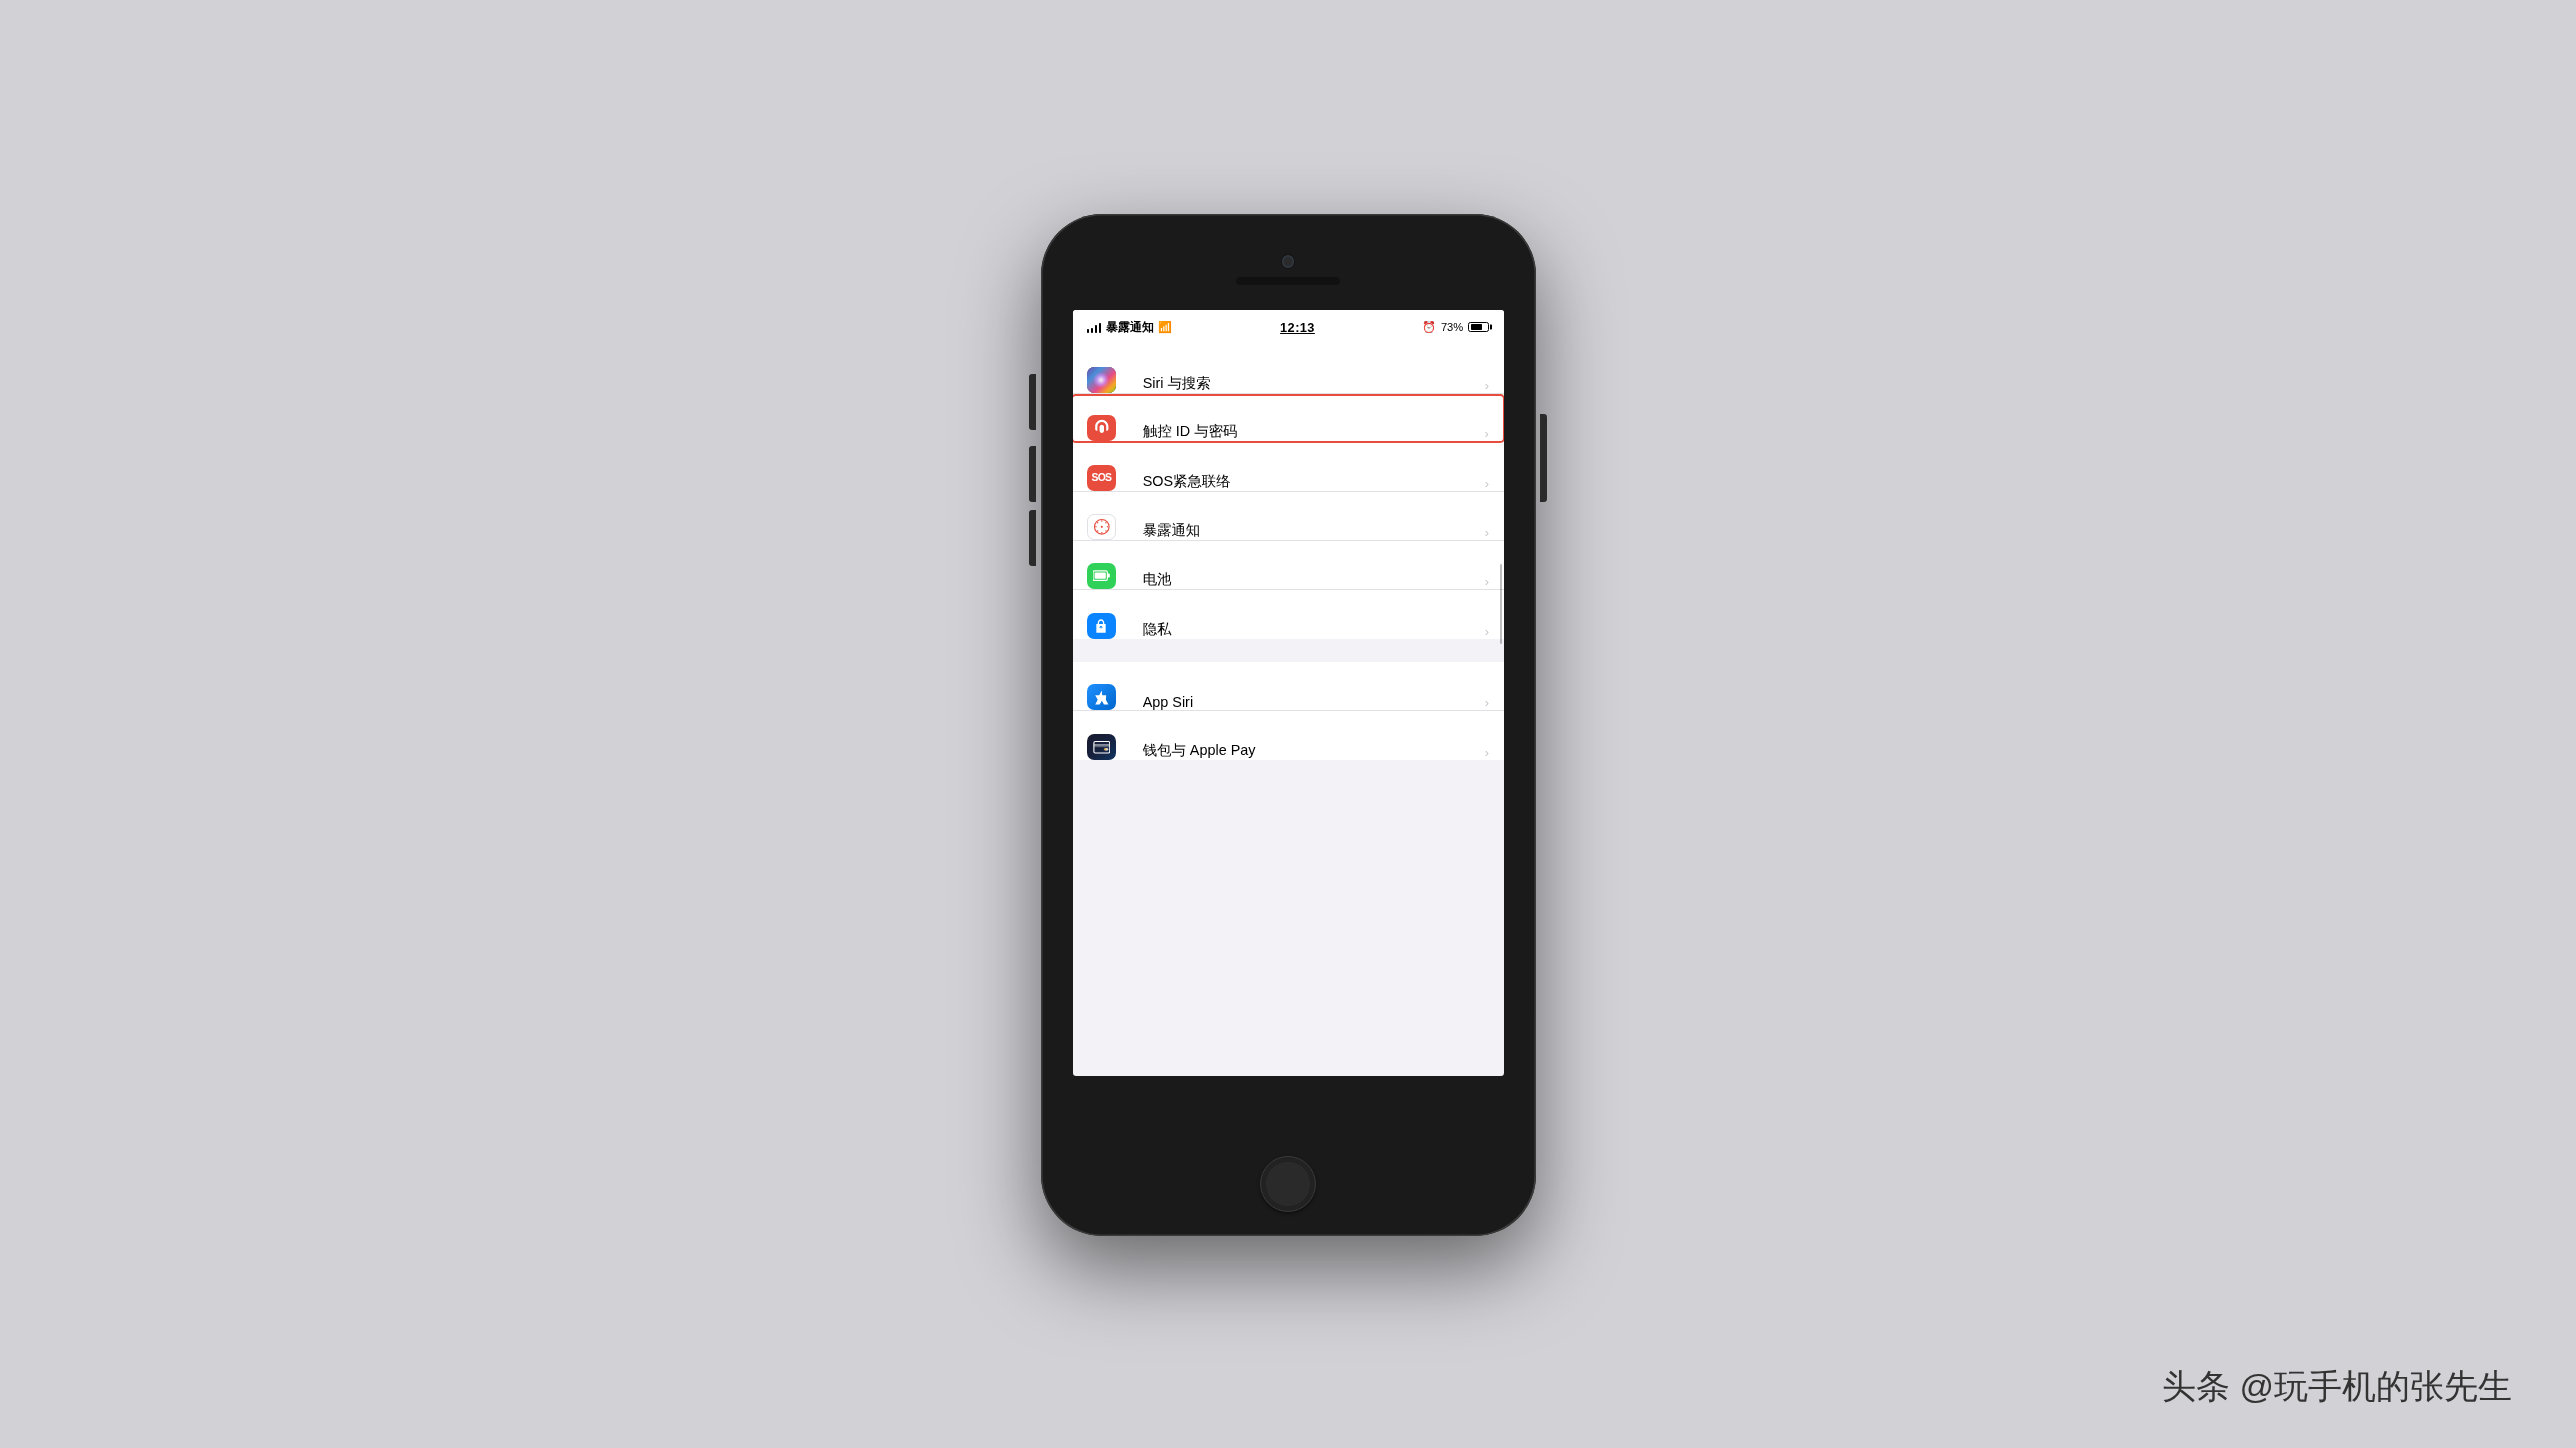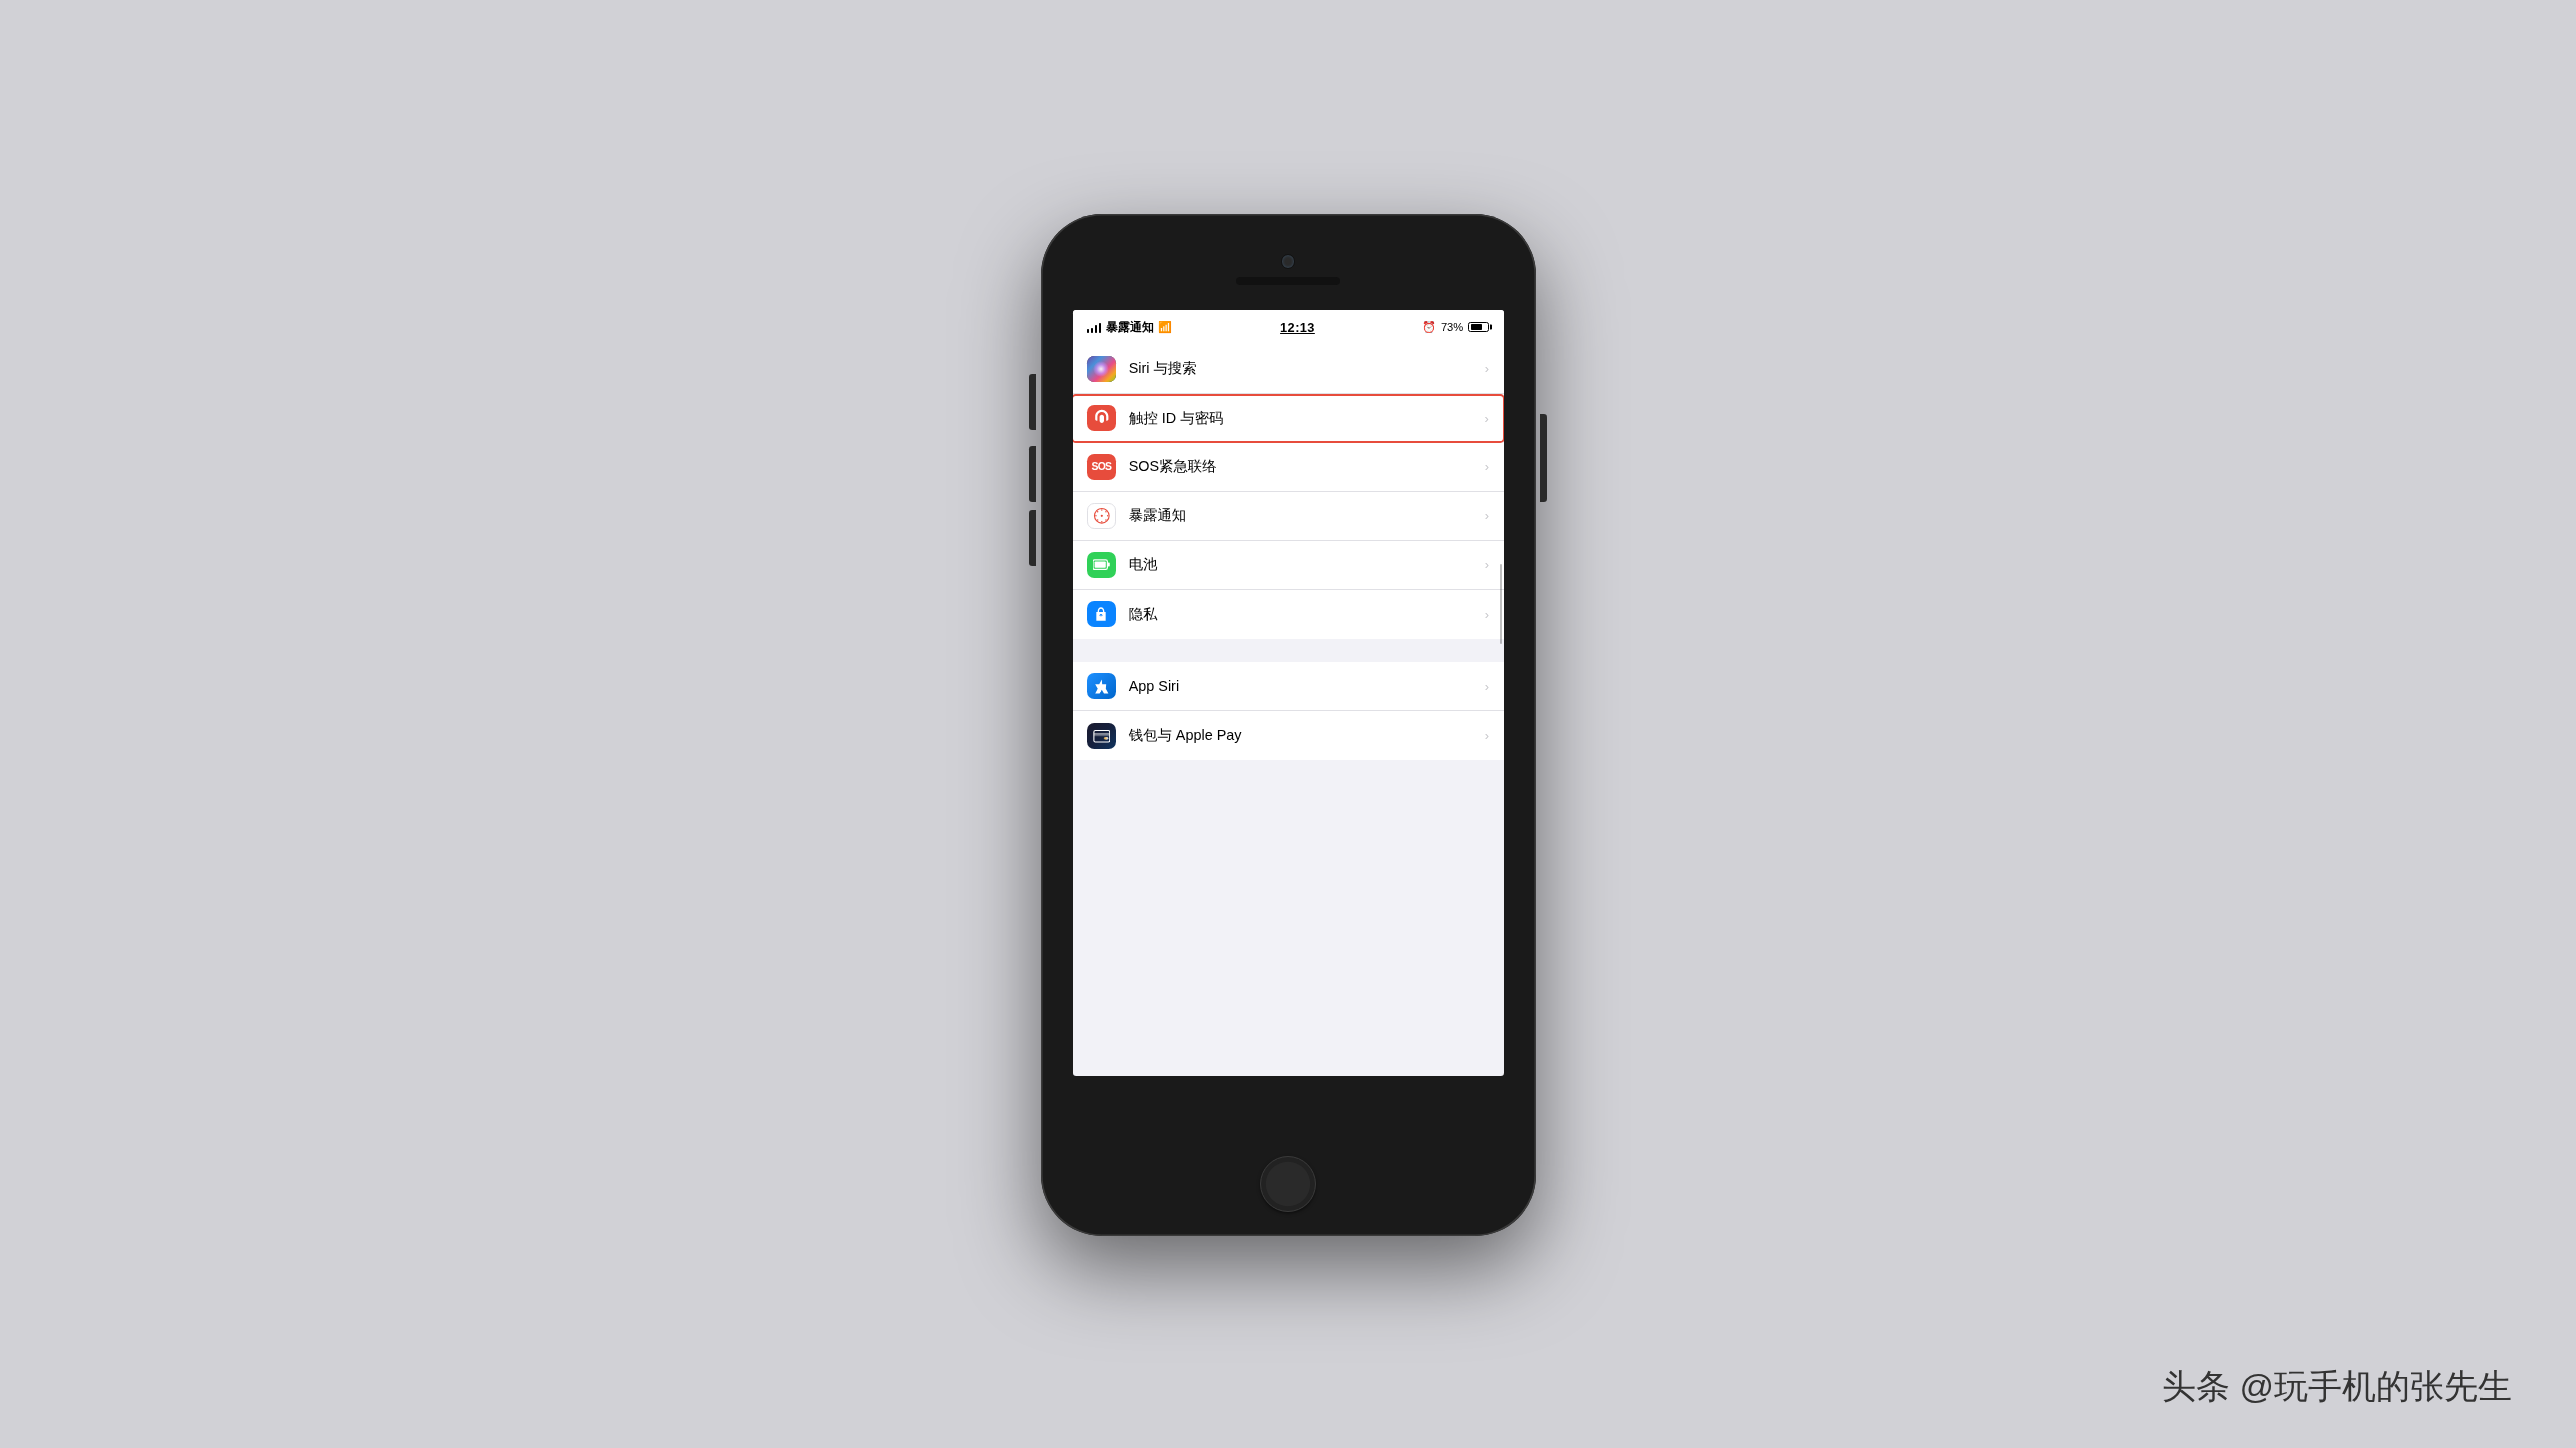--- a/index.html
+++ b/index.html
@@ -222,26 +222,27 @@
       margin-bottom: 1.6px;
     }
 
     .settings-group-spacer {
       height: 22.4px;
     }
 
     .settings-row {
       background: #fff;
       display: flex;
-      align-items: center;
+      align-items: flex-end;
       height: 49px;
       padding: 0 14.4px;
       border-bottom: 0.8px solid #e0e0e5;
       position: relative;
       cursor: pointer;
+      gap: 14px;
     }
 
     .settings-row:last-child {
       border-bottom: none;
     }
 
     .settings-row.highlighted {
       border: 2.4px solid #e74c3c;
       border-radius: 4.8px;
       background: #fff;

